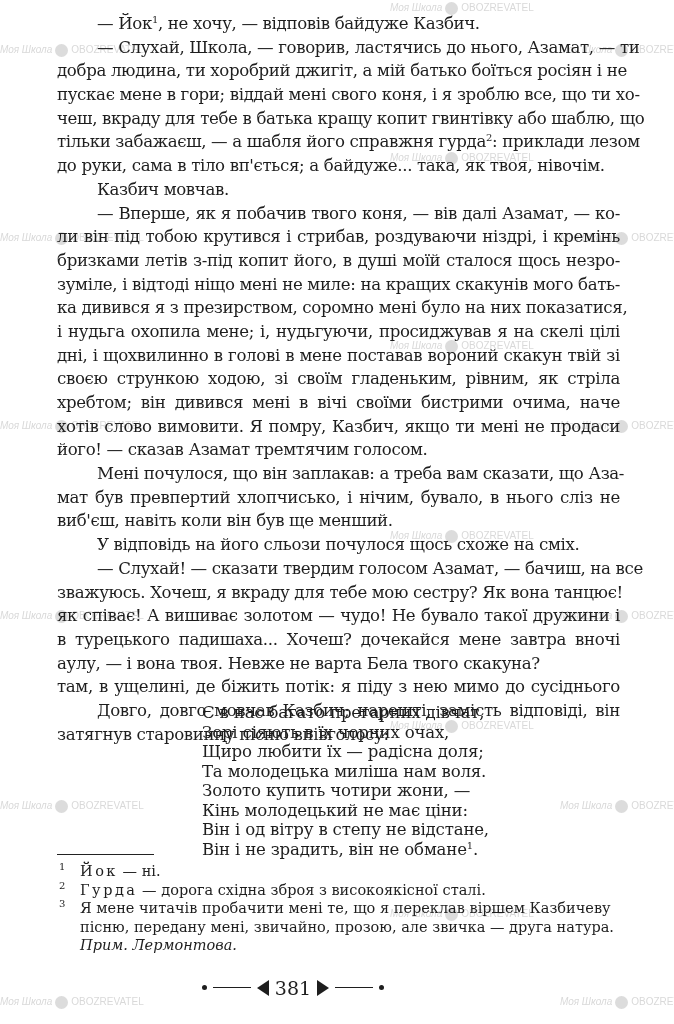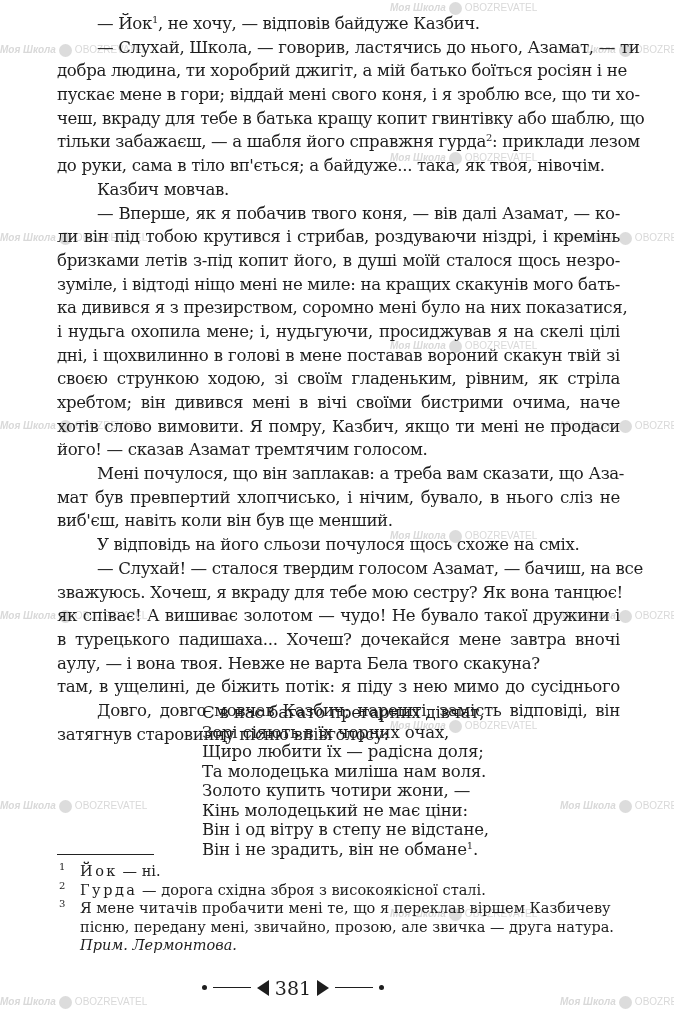--- a/index.html
+++ b/index.html
@@ -2,21 +2,21 @@
 <html><head>
 <meta charset="utf-8">
 <style>
   html, body { margin: 0; padding: 0; }
   body {
     width: 674px; height: 1024px; background: #ffffff; position: relative; overflow: hidden;
     font-family: "DejaVu Serif", "Liberation Serif", serif; color: #1e1e1e;
   }
   .wm { position: absolute; font-family: "Liberation Sans", sans-serif; font-size: 10px; color: #d9d9d9; white-space: nowrap; pointer-events: none; }
   .wm .logo { display: inline-block; width: 13px; height: 13px; border-radius: 50%; background: #dcdcdc; vertical-align: middle; margin: 0 3px; }
-  .wm .school { font-style: italic; font-weight: bold; text-align: right; }
+  .wm .school { font-style: italic; font-weight: normal; text-align: right; }
   .page { position: absolute; left: 57px; top: 12px; width: 563px; }
   .p { font-size: 16.6px; line-height: 23.7px; text-align: justify; margin: 0; letter-spacing: -0.35px; }
   .p.ind { text-indent: 20px; }
   .line { display: block; text-align: justify; text-align-last: justify; white-space: nowrap; height: 23.7px; overflow: visible; }
   .line.last { text-align-last: left; }
   .line.ind { padding-left: 20px; }
   sup { font-size: 10px; line-height: 0; vertical-align: 6px; }
   .verse { position: absolute; left: 202px; top: 703px; font-size: 16.6px; line-height: 19.5px; letter-spacing: -0.2px; }
   .verse div { white-space: nowrap; }
   .fn-rule { position: absolute; left: 57px; top: 854px; width: 97px; border-top: 1px solid #222; }
@@ -74,21 +74,21 @@
     <span class="p line">і нудьга охопила мене; і, нудьгуючи, просиджував я на скелі цілі</span>
     <span class="p line">дні, і щохвилинно в голові в мене поставав вороний скакун твій зі</span>
     <span class="p line">своєю стрункою ходою, зі своїм гладеньким, рівним, як стріла</span>
     <span class="p line">хребтом; він дивився мені в вічі своїми бистрими очима, наче</span>
     <span class="p line">хотів слово вимовити. Я помру, Казбич, якщо ти мені не продаси</span>
     <span class="p line last">його! — сказав Азамат тремтячим голосом.</span>
     <span class="p line ind">Мені почулося, що він заплакав: а треба вам сказати, що Аза-</span>
     <span class="p line">мат був превпертий хлопчисько, і нічим, бувало, в нього сліз не</span>
     <span class="p line last">виб'єш, навіть коли він був ще менший.</span>
     <span class="p line ind last">У відповідь на його сльози почулося щось схоже на сміх.</span>
-    <span class="p line ind">— Слухай! — сталося твердим голосом Азамат, — бачиш, на все</span>
+    <span class="p line ind">— Слухай! — сказати твердим голосом Азамат, — бачиш, на все</span>
     <span class="p line">зважуюсь. Хочеш, я вкраду для тебе мою сестру? Як вона танцює!</span>
     <span class="p line">як співає! А вишиває золотом — чудо! Не бувало такої дружини і</span>
     <span class="p line">в турецького падишаха... Хочеш? дочекайся мене завтра вночі</span>
     <span class="p line last">аулу, — і вона твоя. Невже не варта Бела твого скакуна?</span>
     <span class="p line">там, в ущелині, де біжить потік: я піду з нею мимо до сусіднього</span>
     <span class="p line ind">Довго, довго мовчав Казбич; нарешті, замість відповіді, він</span>
     <span class="p line last">затягнув старовинну пісню впівголосу:</span>
   </div>
 
 <div class="verse" id="verse">

